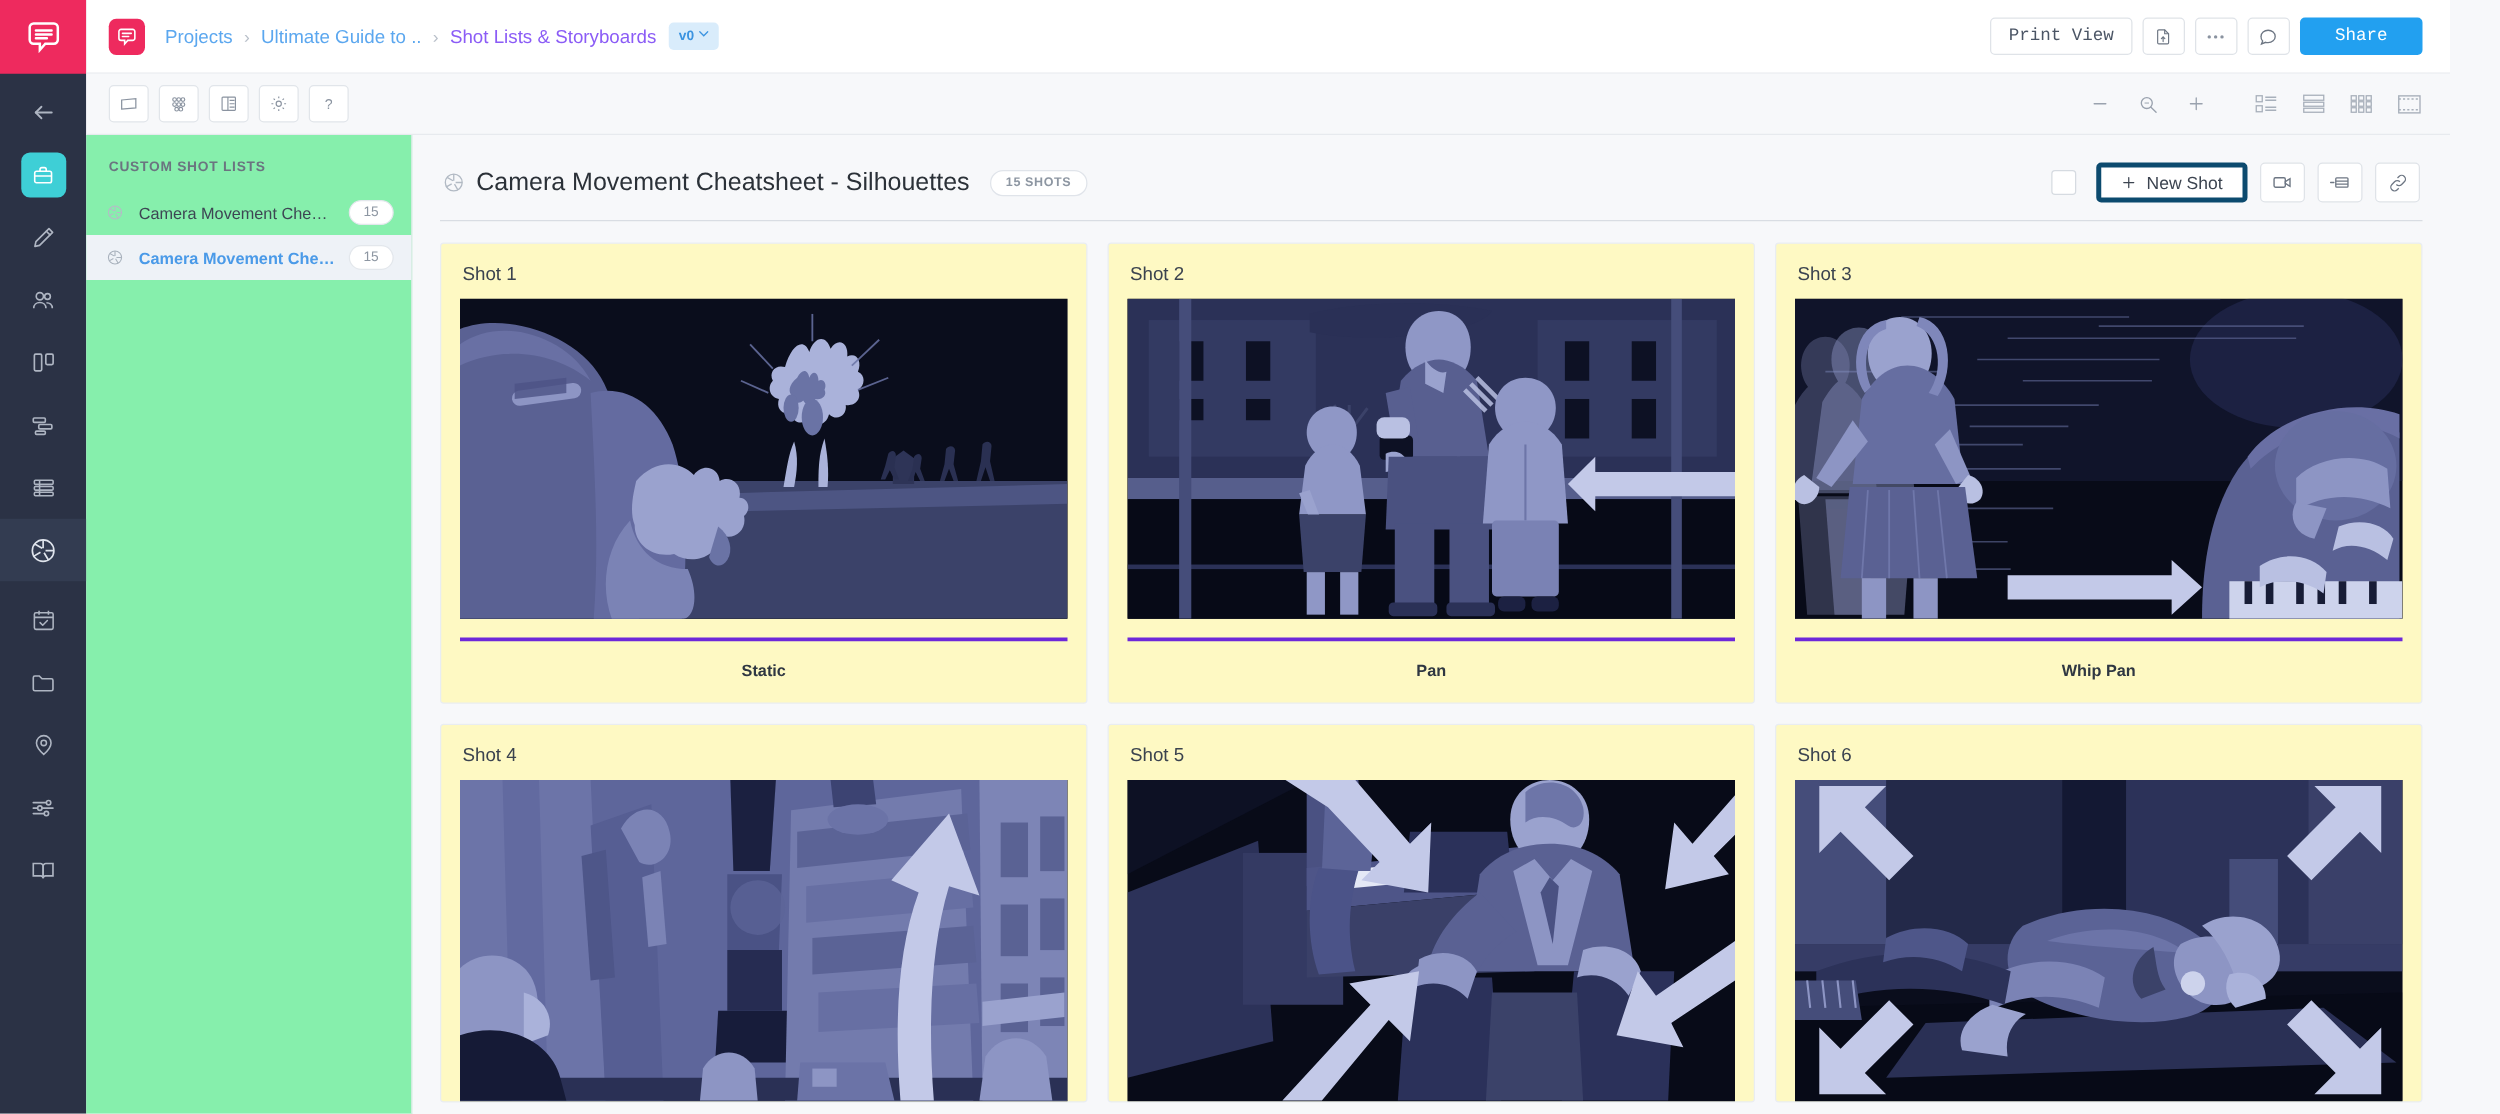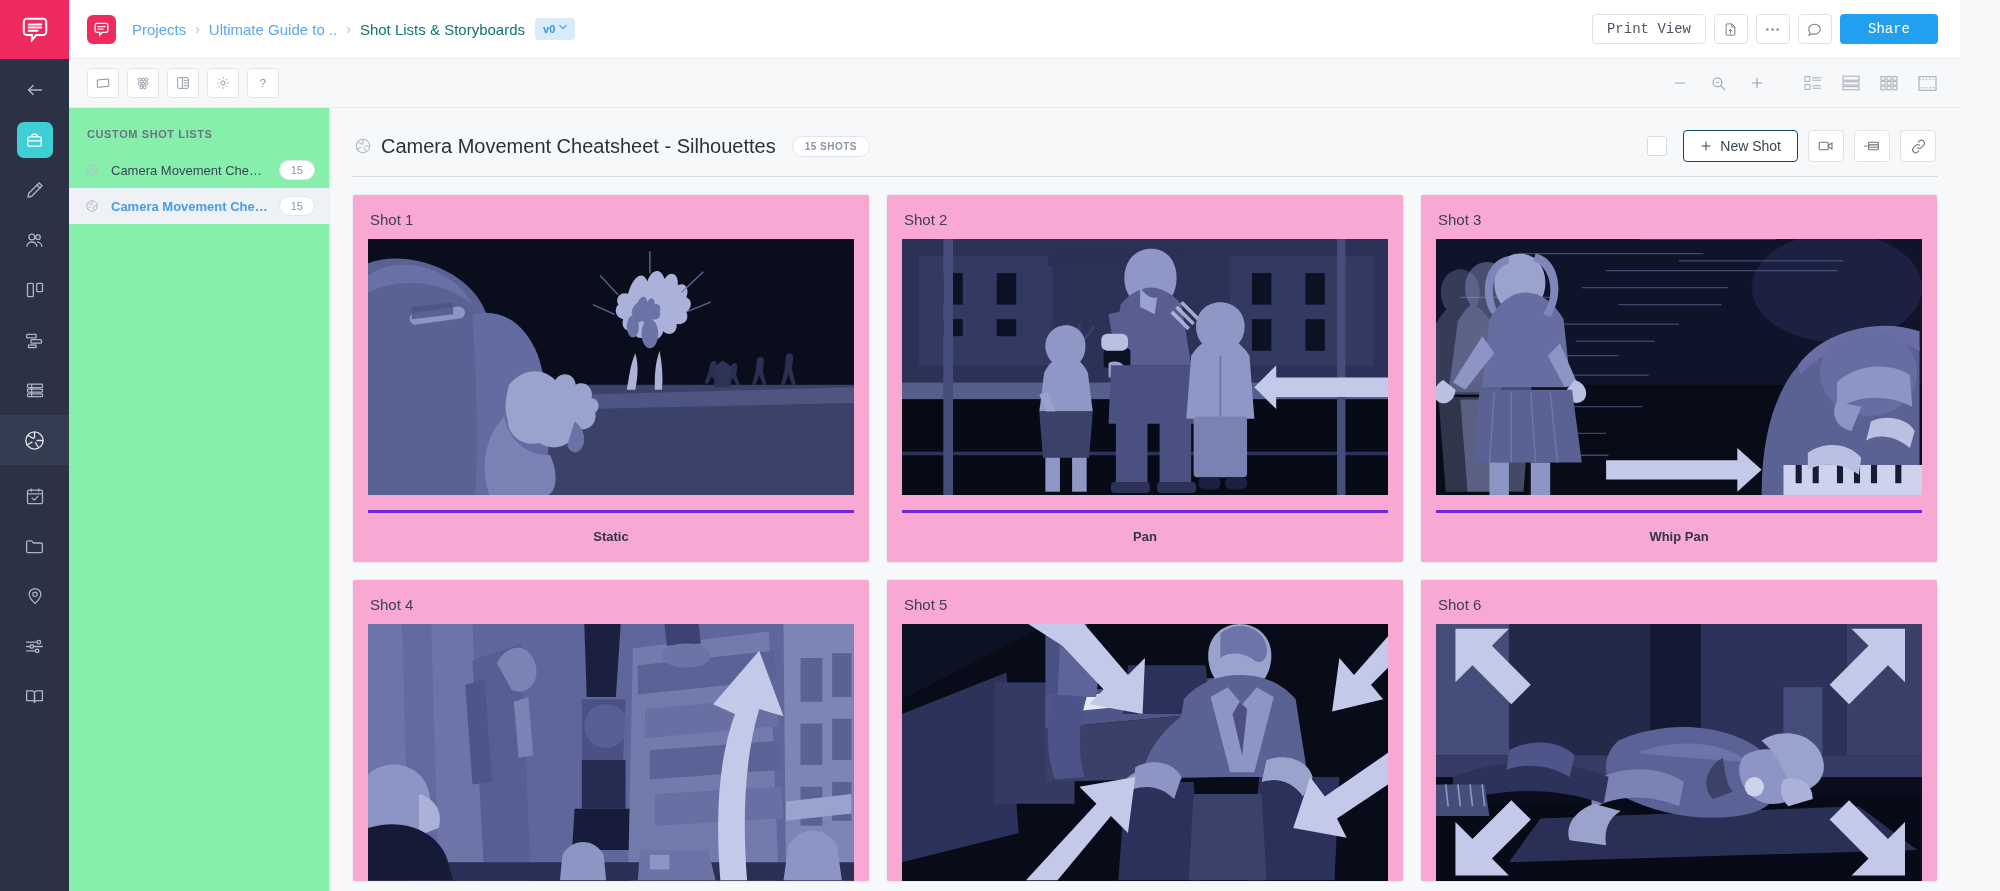--- a/index.html
+++ b/index.html
@@ -53,21 +53,21 @@
   }
   .brand-sq {
     width: 29px; height: 29px; border-radius: 6px;
     background: #ee2a5e;
     display: flex; align-items: center; justify-content: center;
     flex: 0 0 29px;
   }
   .crumbs { display: flex; align-items: center; margin-left: 16px; gap: 9px; }
   .crumb-link { color: #5ba7ef; font-size: 15px; cursor: pointer; white-space: nowrap; }
   .crumb-sep { color: #b8bfc9; font-size: 14px; }
-  .crumb-cur { color: #0f766e; font-size: 15px; white-space: nowrap; }
+  .crumb-cur { color: #8b5cf6; font-size: 15px; white-space: nowrap; }
   .ver-badge {
     background: #d9ecfb; color: #3b93e0;
     font-size: 11px; font-weight: bold;
     border-radius: 4px; padding: 5px 8px;
     margin-left: 10px; display: flex; align-items: flex-start; gap: 4px;
     cursor: pointer;
   }
   .top-actions { margin-left: auto; display: flex; align-items: center; gap: 8px; font-family: Liberation Mono, monospace; }
   .btn-out {
     height: 30px; border: 1px solid #dfe3e8; border-radius: 4px;
@@ -154,40 +154,40 @@
     color: #8d96a2; border: 1px solid #e0e4ea;
     border-radius: 11px; padding: 4px 12px; background: #fff;
   }
   .main-head-actions { margin-left: auto; display: flex; align-items: center; gap: 10px; }
   .head-check {
     width: 20px; height: 20px; border: 1px solid #d6dbe1;
     border-radius: 3px; background: #fff; cursor: pointer;
     margin-right: 6px;
   }
   .btn-newshot {
-    height: 32px; border: 1px solid #0c4a6e; border-radius: 4px;
+    height: 32px; border: 4px solid #0c4a6e; border-radius: 4px;
     background: #fff; color: #3c4450; font-size: 14px;
     display: flex; align-items: center; gap: 8px;
     padding: 0 16px; cursor: pointer;
   }
   .head-ico-btn {
     width: 36px; height: 32px; border: 1px solid #dfe3e8; border-radius: 4px;
     background: #fff; color: #6e7784;
     display: flex; align-items: center; justify-content: center; cursor: pointer;
   }
 
   
   .grid {
     display: grid;
     grid-template-columns: repeat(3, 1fr);
     gap: 16px;
     padding-top: 17px;
   }
   .card {
-    background: #f9a8d4;
+    background: #fef9c3;
     border: 1px solid #e9edf2;
     border-radius: 3px;
     padding: 12px 15px 0 15px;
     display: flex; flex-direction: column;
     cursor: pointer;
   }
   .card-title { font-size: 15px; color: #3b434f; padding: 4px 0 11px 2px; }
   .thumb {
     width: 100%; aspect-ratio: 400 / 211;
     background: #0a0d1c;

